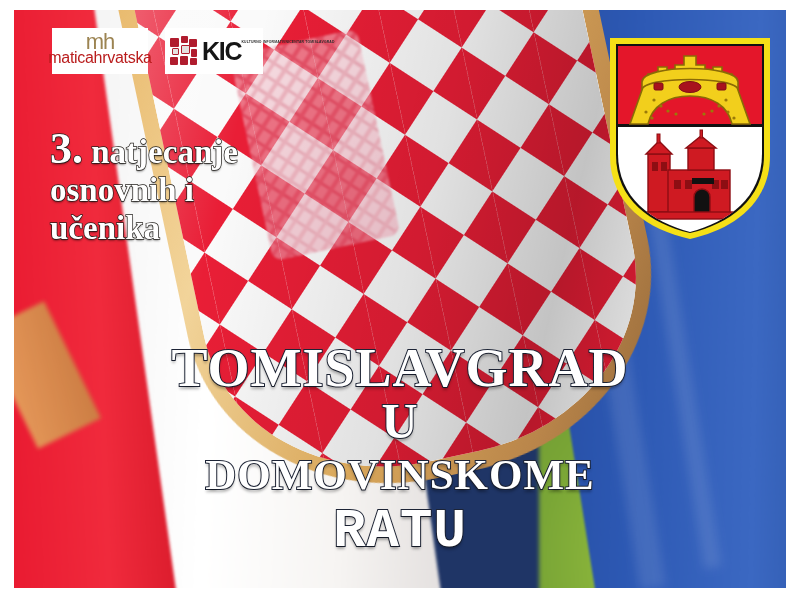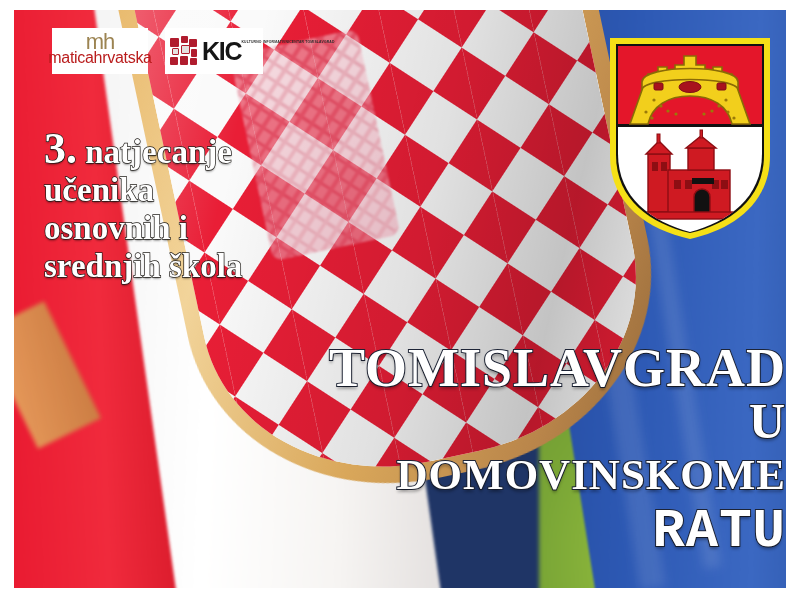--- a/index.html
+++ b/index.html
@@ -144,36 +144,36 @@
     font-weight:bold; font-size:25px; line-height:23px; color:#161616; letter-spacing:-1.2px;
   }
   .kic-sub{
     font-family:"Liberation Sans", sans-serif;
     font-size:3.4px; line-height:4.6px; color:#2b2b2b; letter-spacing:.18px;
     font-weight:bold; white-space:nowrap;
   }
 
   
   .subtitle{
-    position:absolute; left:30px; top:120px; width:330px;
+    position:absolute; left:36px; top:120px; width:330px;
     font-family:"Liberation Serif", serif;
     font-weight:bold;
     font-size:33px; line-height:38px;
     color:#ffffff;
     -webkit-text-stroke:1.4px #23201c;
     paint-order:stroke fill;
     text-shadow:0 2px 2px rgba(0,0,0,.35);
   }
   .subtitle .num{ font-size:44px; line-height:38px; }
   .subtitle .ln{ display:block; white-space:nowrap; }
 
   
   .maintitle{
     position:absolute; left:0; right:0; top:330px;
-    text-align:right;
+    text-align:center;
     font-family:"Liberation Serif", serif;
     font-weight:bold;
     color:#ffffff;
     -webkit-text-stroke:2px #1d2436;
     paint-order:stroke fill;
     text-shadow:0 3px 3px rgba(0,0,0,.32);
     letter-spacing:1px;
   }
   .maintitle .l1{ display:block; font-size:54px; line-height:56px; }
   .maintitle .l2{ display:block; font-size:50px; line-height:50px; }
@@ -236,23 +236,22 @@
           <span class="kic-sub">CENTAR TOMISLAVGRAD</span>
         </span>
       </div>
 
     </div>
 
     <div class="subtitle">
       <span class="ln">
         <span class="num">3.</span><span> natjecanje</span>
       </span>
+      <span class="ln">osnovnih i</span>
       <span class="ln">učenika</span>
-      <span class="ln">osnovnih i</span>
-      <span class="ln">srednjih škola</span>
     </div>
 
     <div class="maintitle">
       <span class="l1">TOMISLAVGRAD</span>
       <span class="l2">U</span>
       <span class="l3">DOMOVINSKOME</span>
       <span class="l4">RATU</span>
     </div>
 
     <div class="coa">

